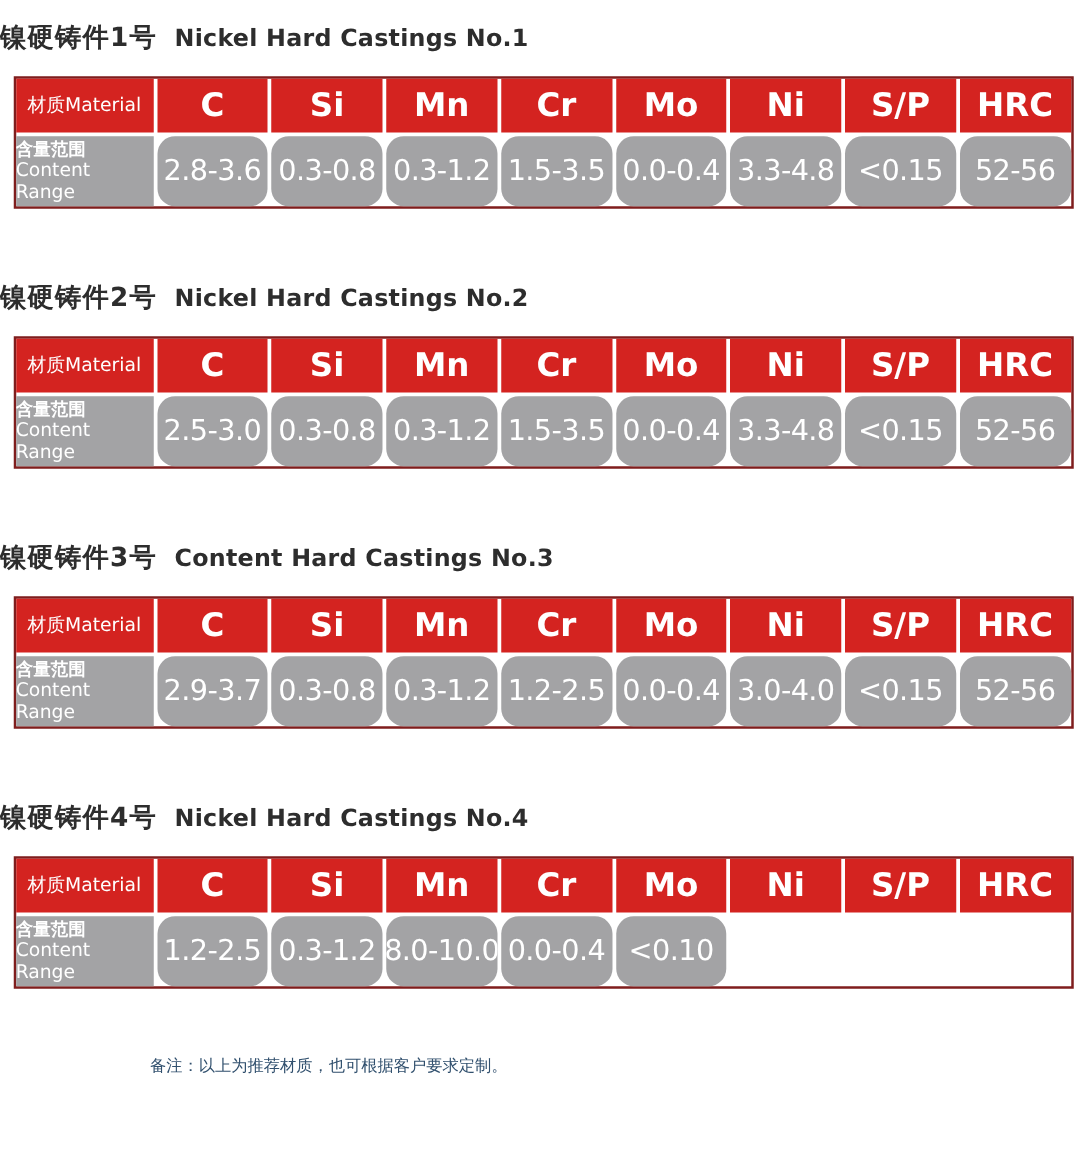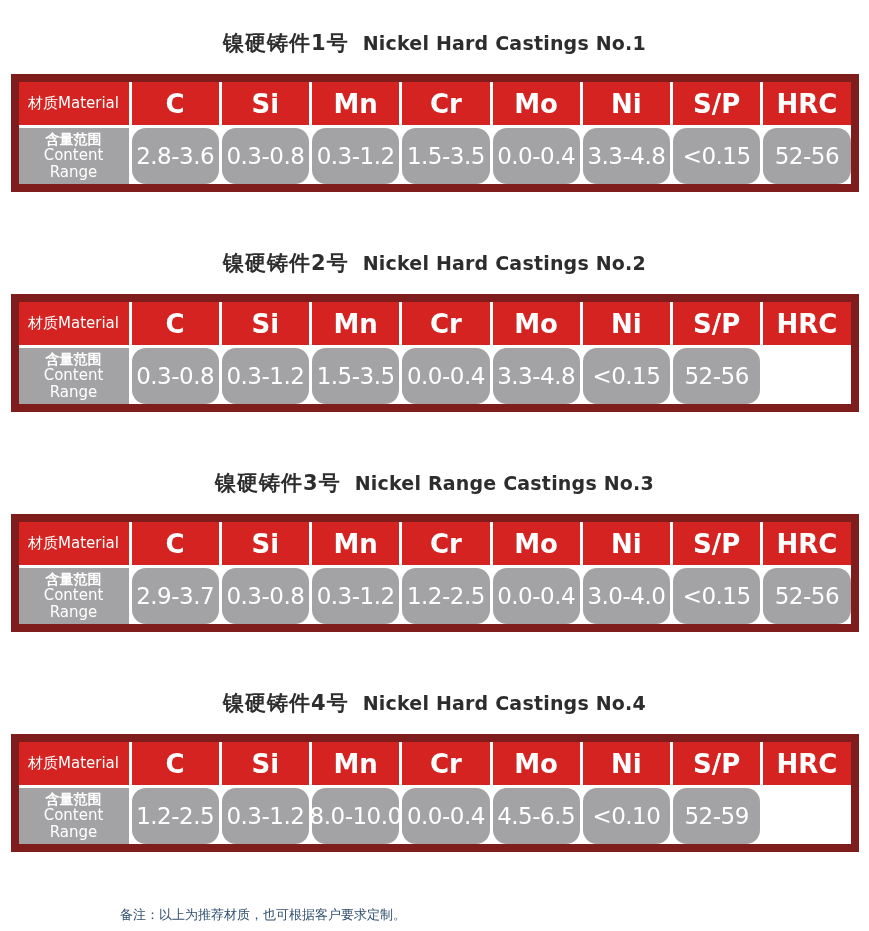--- a/index.html
+++ b/index.html
@@ -6,52 +6,52 @@
   html, body { margin: 0; padding: 0; background: #ffffff; }
   .page {
     width: 869px; height: 931px;
     background: #ffffff;
     font-family: "DejaVu Sans", sans-serif;
     padding-top: 14px;
     overflow: hidden;
   }
   .section { margin-bottom: 55px; }
   .sec-title {
-    text-align: center;
+    text-align: left;
     line-height: 30px;
     height: 30px;
-    margin: 13px 0 17px 0;
+    margin: 0 0 17px 0;
     color: #2d2d2d;
     white-space: nowrap;
   }
   .title-zh { font-size: 21px; font-weight: 700; letter-spacing: 1px; margin-right: 14px; }
   .title-en { font-size: 19px; font-weight: 600; letter-spacing: 0.2px; }
   .ctable {
     width: 848px;
     margin: 0 auto;
-    border: 8px solid #7f1d1d;
+    border: 2px solid #7f1d1d;
     display: grid;
     grid-template-columns: 110px repeat(8, 1fr);
     grid-template-rows: 43px 56px;
     gap: 3px;
     background: #ffffff;
   }
   .cell {
     display: flex;
     align-items: center;
     justify-content: center;
     color: #ffffff;
     overflow: hidden;
   }
   .hcell { background: #d42320; }
   .dcell { background: #a3a3a5; }
   .el  { font-size: 26px; font-weight: 600; }
   .mat { font-size: 15px; font-weight: 500; white-space: nowrap; }
   .val { font-size: 23px; font-weight: 400; white-space: nowrap; letter-spacing: -0.5px; border-radius: 14px; }
-  .range-label { text-align: center; line-height: 1.15; }
+  .range-label { text-align: left; line-height: 1.15; }
   .range-zh { display: block; font-size: 14px; font-weight: 600; }
   .range-en { display: block; font-size: 15px; font-weight: 400; }
   .notes {
     margin-left: 120px;
     color: #31506e;
     margin-top: 38px;
   }
   .note-line { margin: 0 0 3px 0; font-size: 13px; line-height: 15px; }
 </style>
 </head>
@@ -103,33 +103,34 @@
       <div class="cell hcell el">Mo</div>
       <div class="cell hcell el">Ni</div>
       <div class="cell hcell el">S/P</div>
       <div class="cell hcell el">HRC</div>
       <div class="cell dcell">
         <span class="range-label">
           <span class="range-zh">含量范围</span>
           <span class="range-en">Content Range</span>
         </span>
       </div>
+      <div class="cell dcell val">2.5-3.0</div>
       <div class="cell dcell val">0.3-0.8</div>
       <div class="cell dcell val">0.3-1.2</div>
       <div class="cell dcell val">1.5-3.5</div>
       <div class="cell dcell val">0.0-0.4</div>
       <div class="cell dcell val">3.3-4.8</div>
       <div class="cell dcell val">&lt;0.15</div>
       <div class="cell dcell val">52-56</div>
     </div>
   </div>
 
   <div class="section">
     <h2 class="sec-title">
-      <span class="title-zh">镍硬铸件3号</span><span class="title-en">Nickel Range Castings No.3</span>
+      <span class="title-zh">镍硬铸件3号</span><span class="title-en">Content Hard Castings No.3</span>
     </h2>
     <div class="ctable">
       <div class="cell hcell mat">材质Material</div>
       <div class="cell hcell el">C</div>
       <div class="cell hcell el">Si</div>
       <div class="cell hcell el">Mn</div>
       <div class="cell hcell el">Cr</div>
       <div class="cell hcell el">Mo</div>
       <div class="cell hcell el">Ni</div>
       <div class="cell hcell el">S/P</div>
@@ -168,23 +169,21 @@
       <div class="cell dcell">
         <span class="range-label">
           <span class="range-zh">含量范围</span>
           <span class="range-en">Content Range</span>
         </span>
       </div>
       <div class="cell dcell val">1.2-2.5</div>
       <div class="cell dcell val">0.3-1.2</div>
       <div class="cell dcell val">8.0-10.0</div>
       <div class="cell dcell val">0.0-0.4</div>
-      <div class="cell dcell val">4.5-6.5</div>
       <div class="cell dcell val">&lt;0.10</div>
-      <div class="cell dcell val">52-59</div>
     </div>
   </div>
 
   <div class="notes">
     <p class="note-line">备注：以上为推荐材质，也可根据客户要求定制。</p>
   </div>
 
 </div>
 
 </body></html>

